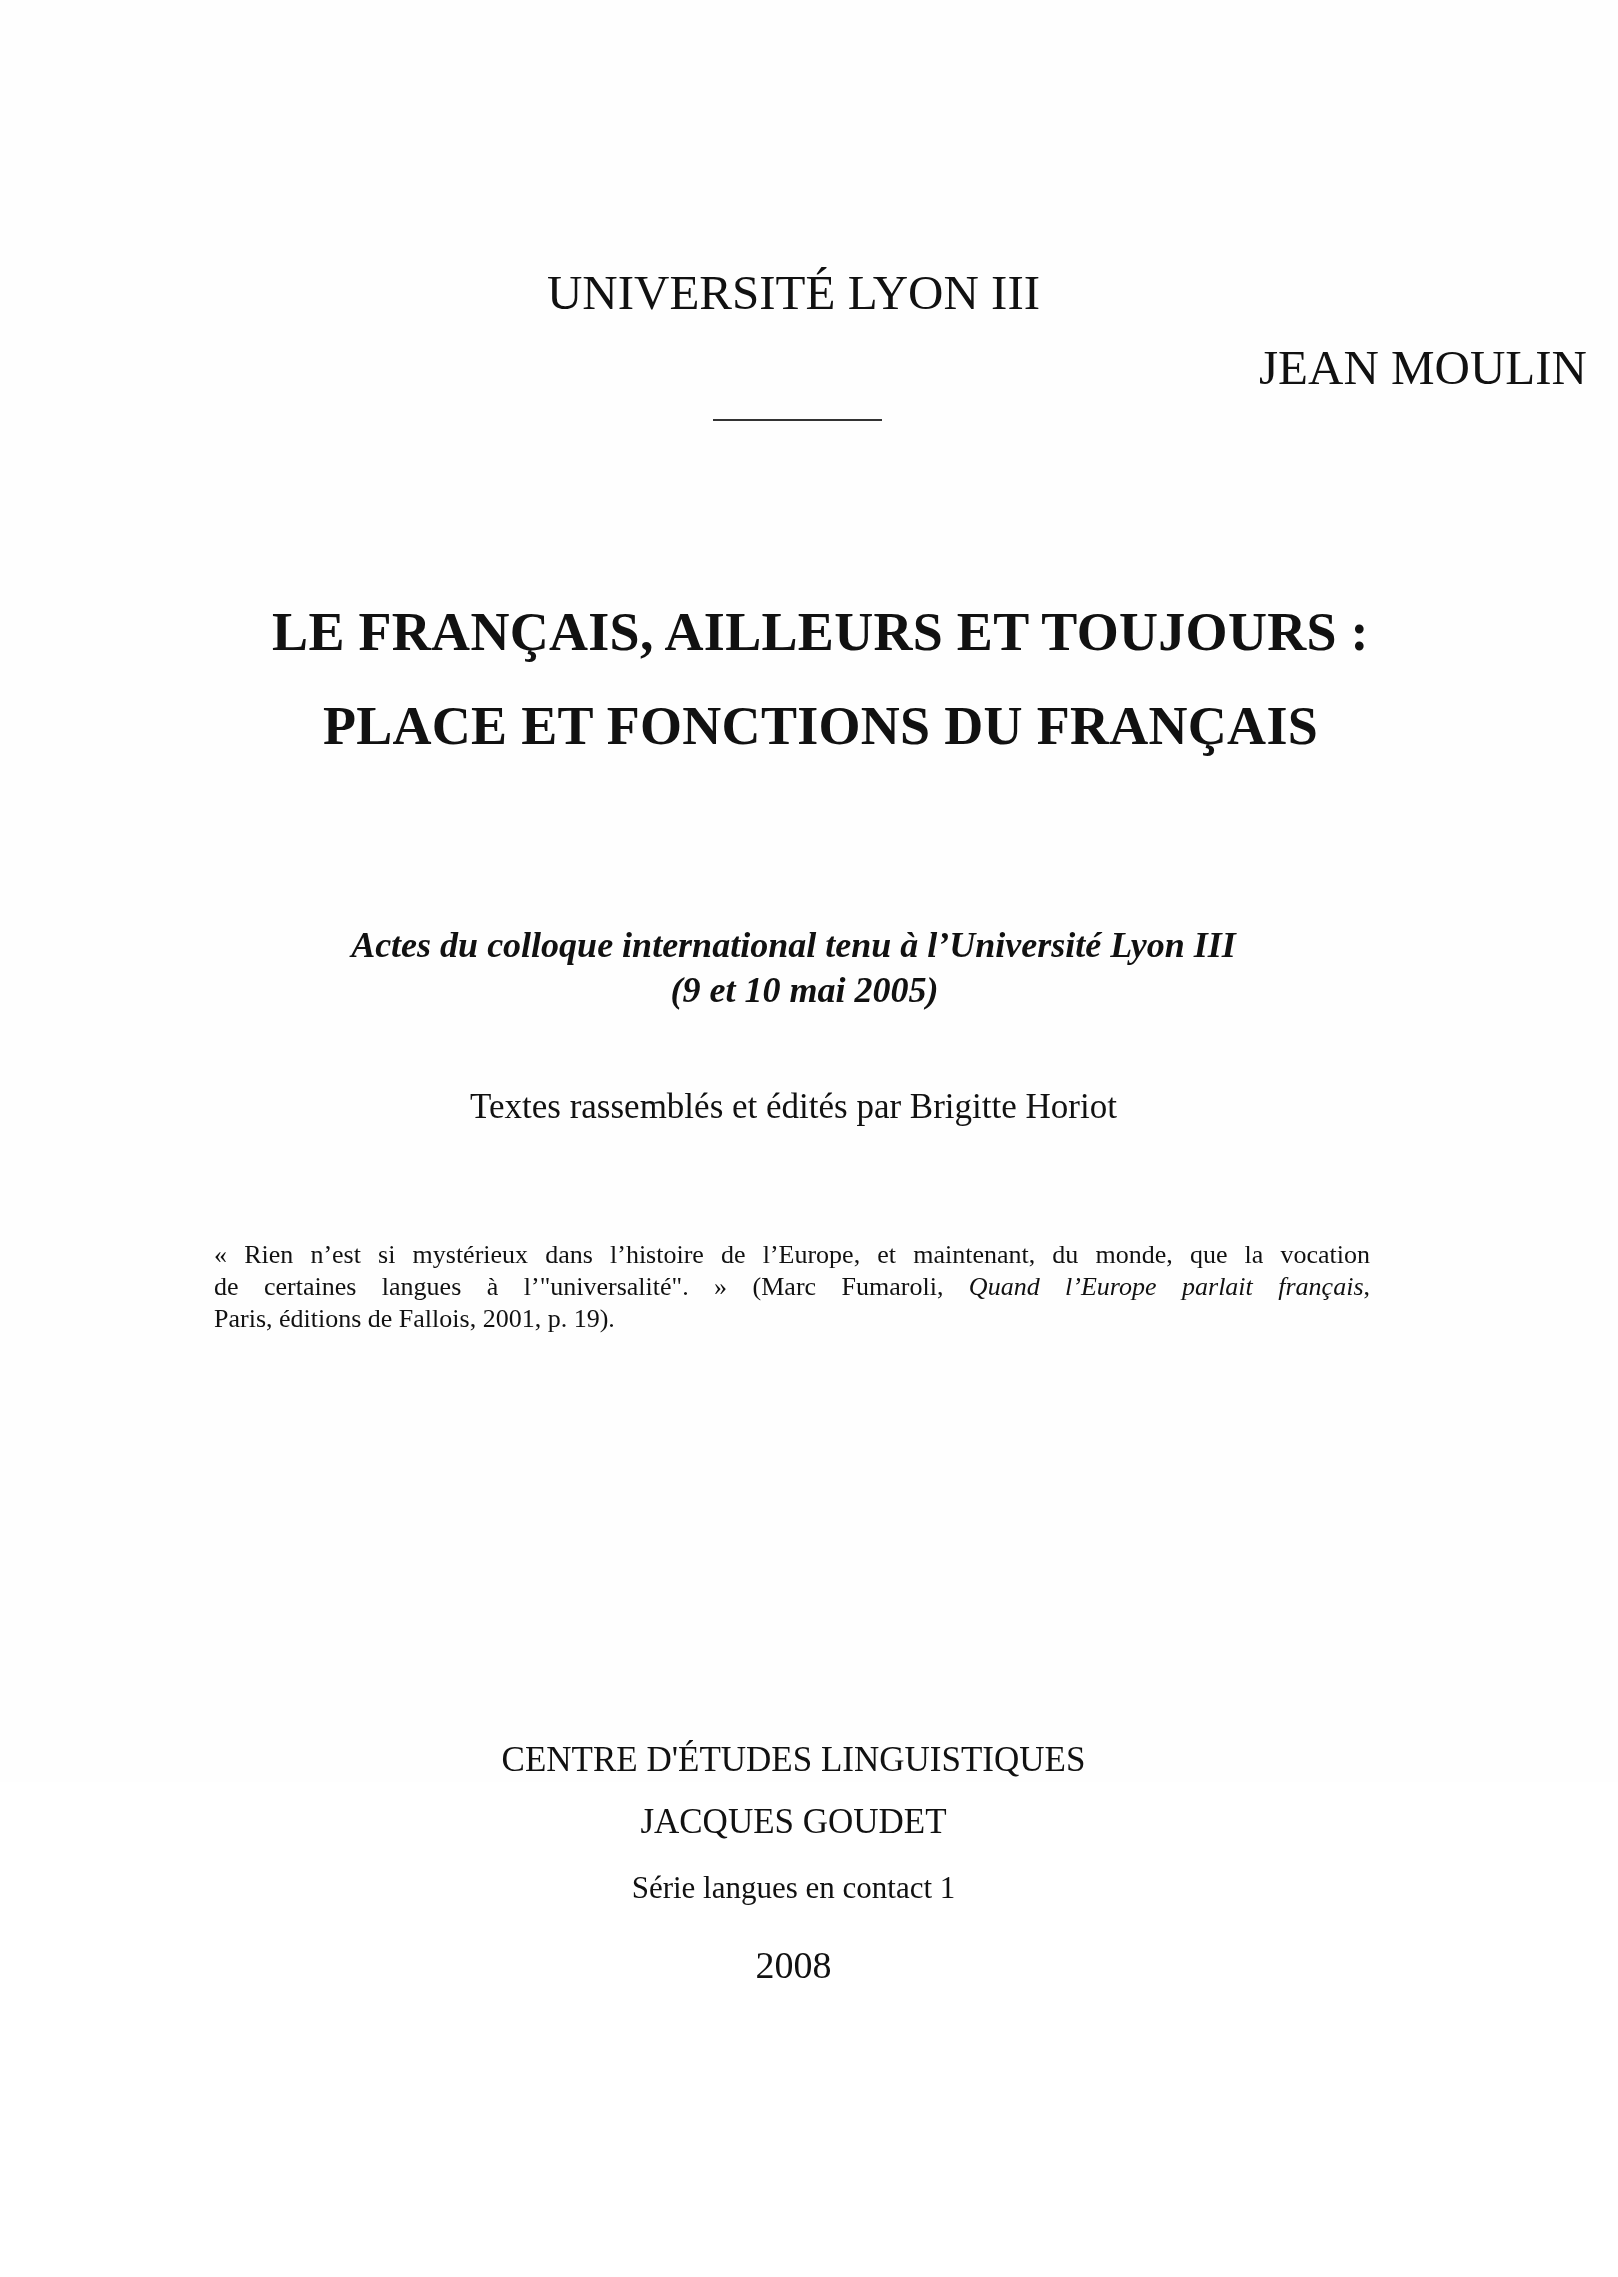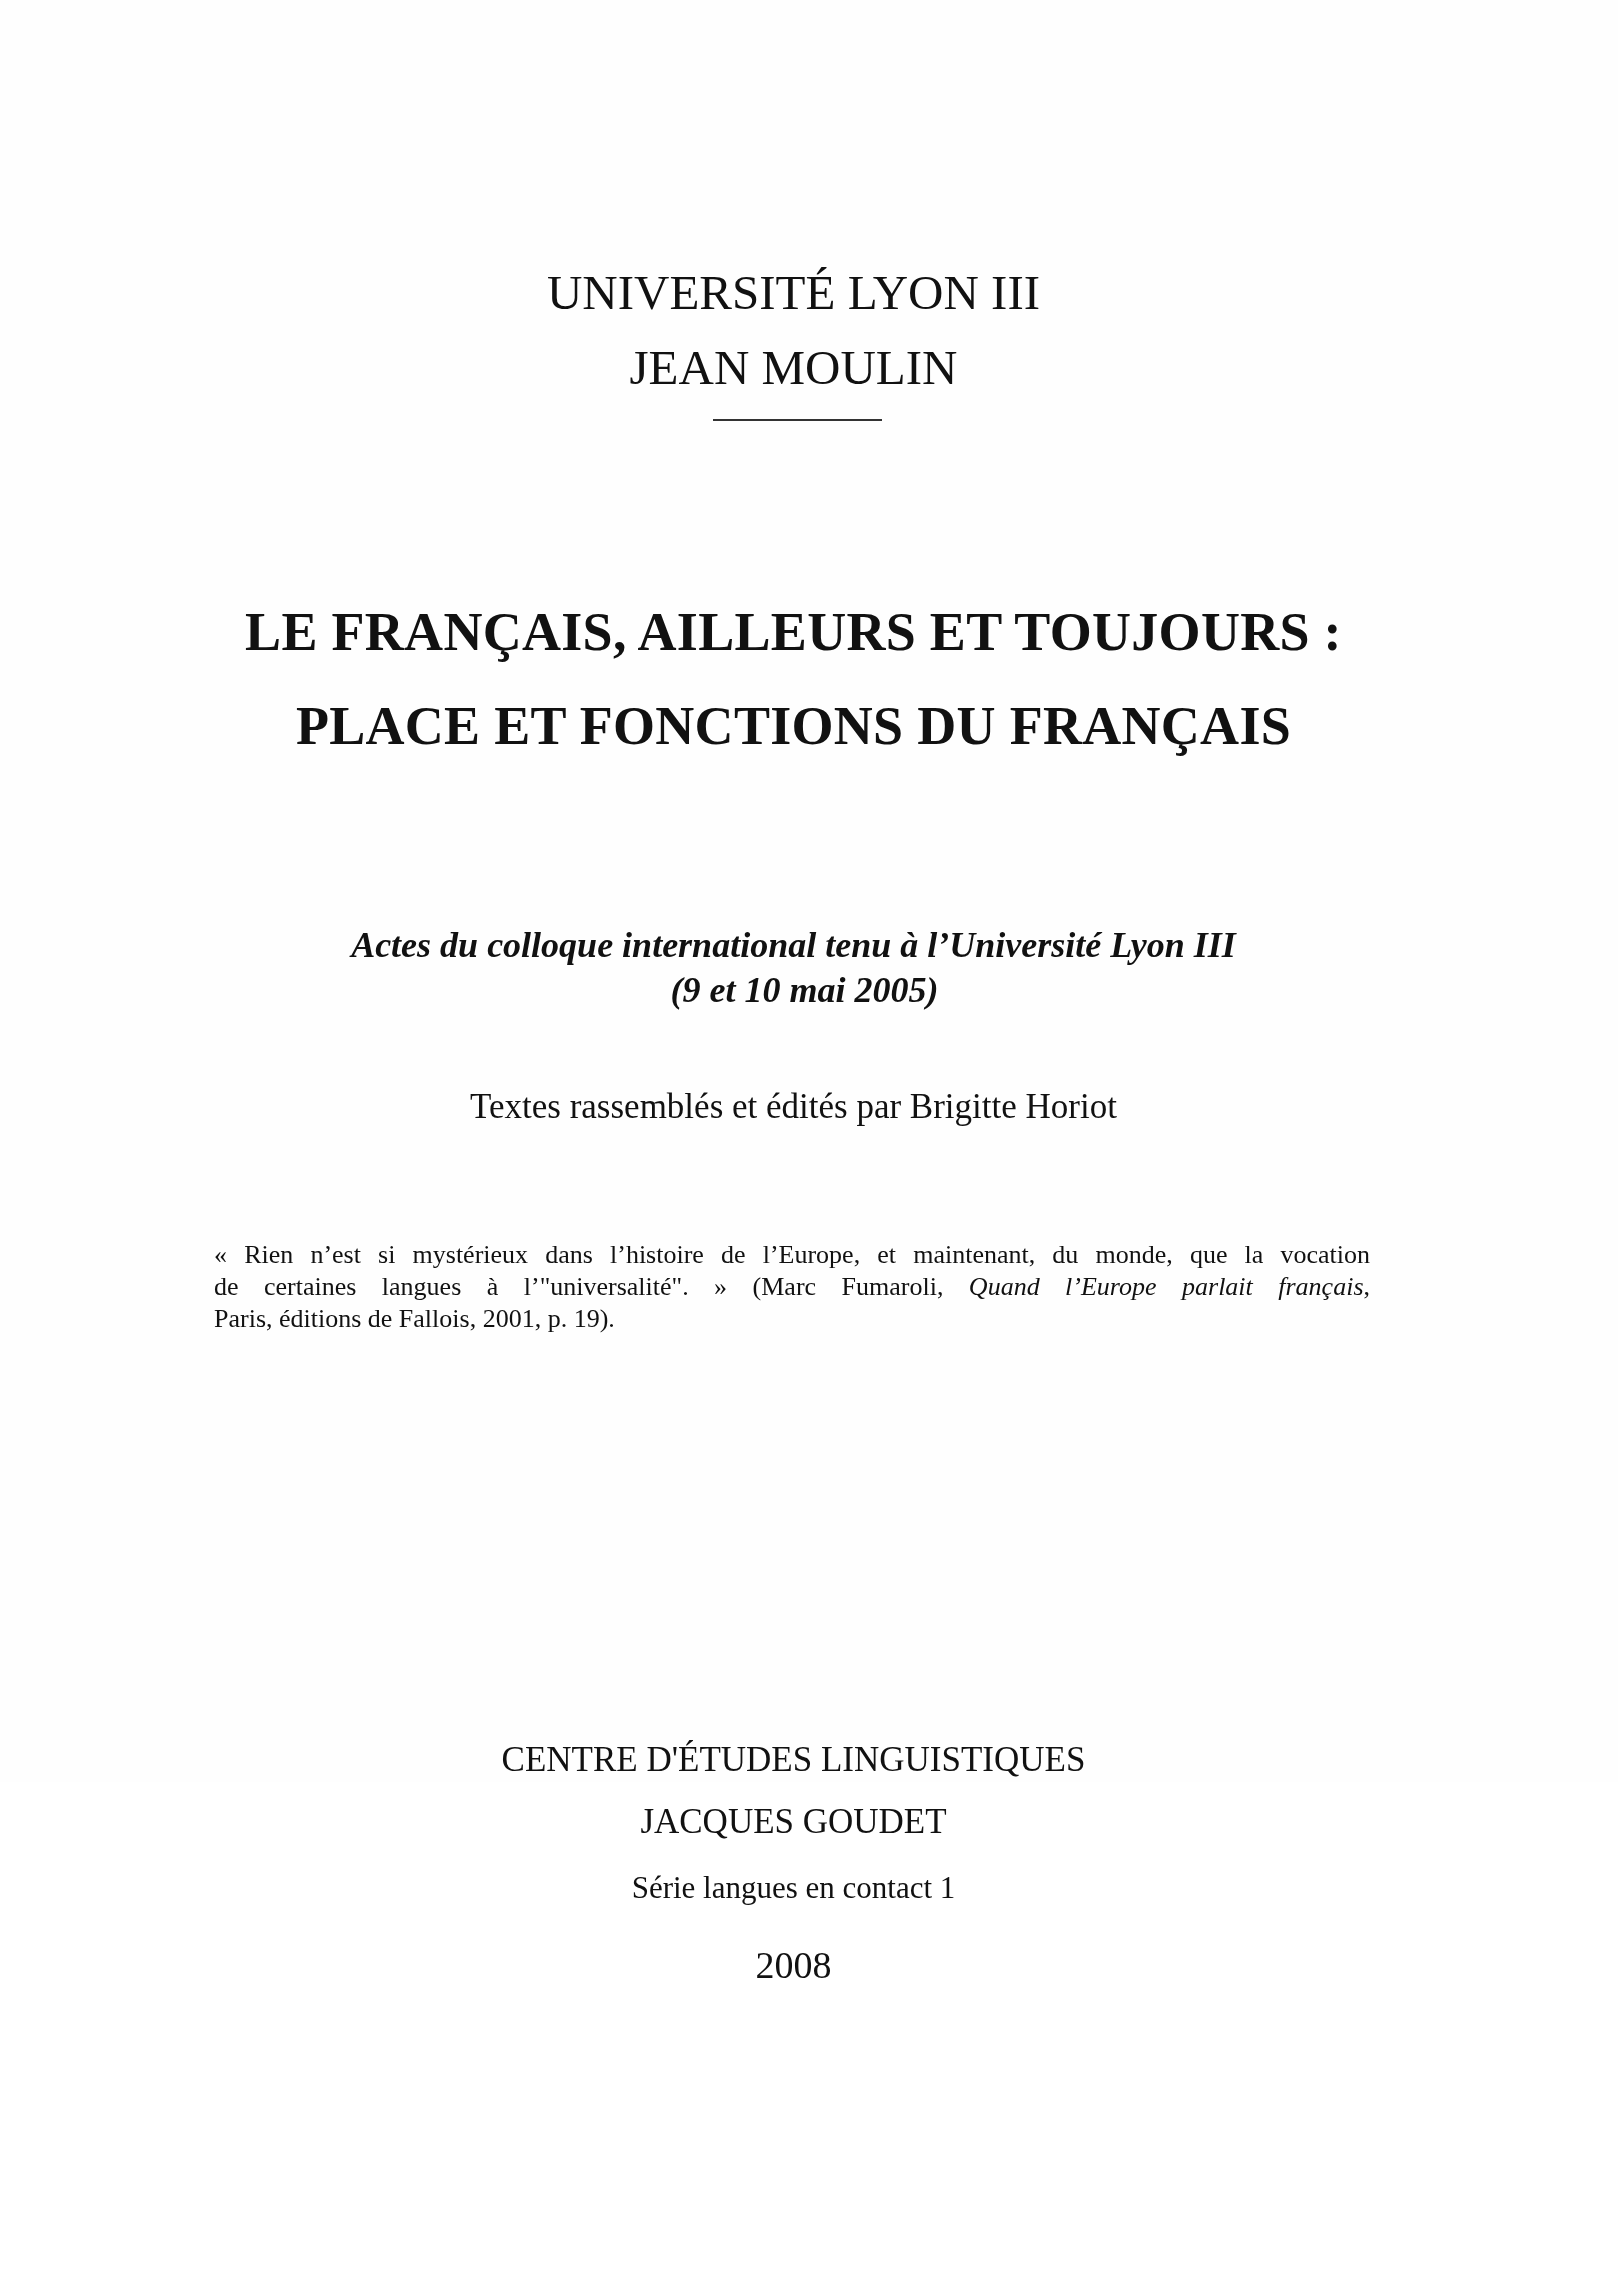--- a/index.html
+++ b/index.html
@@ -3,39 +3,39 @@
   <meta charset="utf-8">
   <style>
     html, body { margin: 0; padding: 0; background: #ffffff; }
     body { width: 1619px; height: 2278px; position: relative; overflow: hidden;
            font-family: "Liberation Serif", "DejaVu Serif", serif; color: #111111; }
     .page { position: absolute; left: 0; top: 0; width: 1619px; height: 1782px; background: #fefefe; }
     .line { position: absolute; white-space: nowrap; line-height: 1; }
     .center { left: 0; width: 1587px; text-align: center; }
     .univ { font-size: 49px; }
     .rule { position: absolute; left: 713px; top: 419px; width: 169px; height: 1.8px; background: #333333; }
-    .title { font-size: 54px; font-weight: bold; letter-spacing: 0.3px; }
+    .title { font-size: 54px; font-weight: bold; letter-spacing: 0.3px; margin-left: 27px; }
     .subtitle { font-size: 36px; font-weight: bold; font-style: italic; }
     .editor { font-size: 35px; }
     .quote { position: absolute; left: 214px; top: 1239px; width: 1156px; font-size: 26px;
              line-height: 32px; text-align: justify; }
     .quote .l { display: block; text-align: justify; text-align-last: justify; white-space: nowrap; }
     .quote .last { text-align-last: left; }
     .quote em { font-style: italic; }
     .publisher { font-size: 35px; }
     .series { font-size: 31px; }
     .year { font-size: 38px; }
   </style>
 </head>
 <body>
 
 <div class="page">
 
   <div class="line center univ" style="top:268px;">UNIVERSITÉ LYON III</div>
-  <div class="line center univ" style="top:343px;">JEAN MOULIN</div>
+  <div class="line center univ" style="top:343px;text-align:right;">JEAN MOULIN</div>
   <div class="rule"></div>
 
   <div class="line center title" style="top:605px;">LE FRANÇAIS, AILLEURS ET TOUJOURS :</div>
   <div class="line center title" style="top:699px;">PLACE ET FONCTIONS DU FRANÇAIS</div>
 
   <div class="line center subtitle" style="top:927px;">Actes du colloque international tenu à l’Université Lyon III</div>
   <div class="line center subtitle" style="top:972px;padding-left:11px;">(9 et 10 mai 2005)</div>
 
   <div class="line center editor" style="top:1089px;">Textes rassemblés et édités par Brigitte Horiot</div>
 

